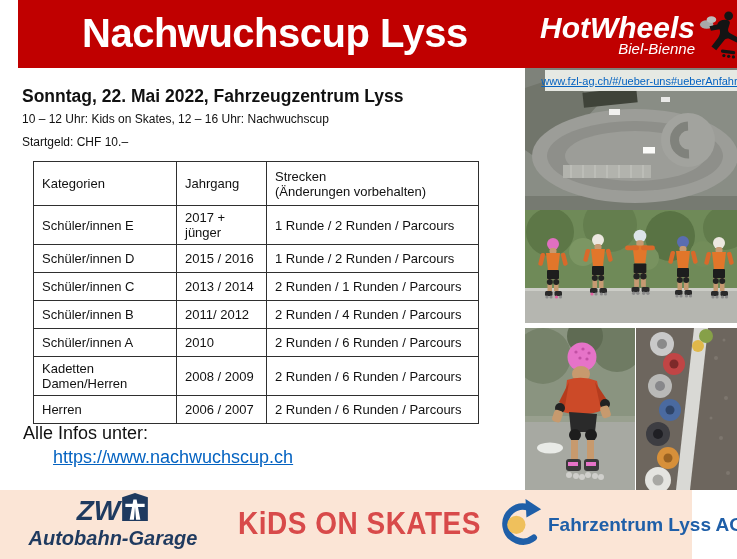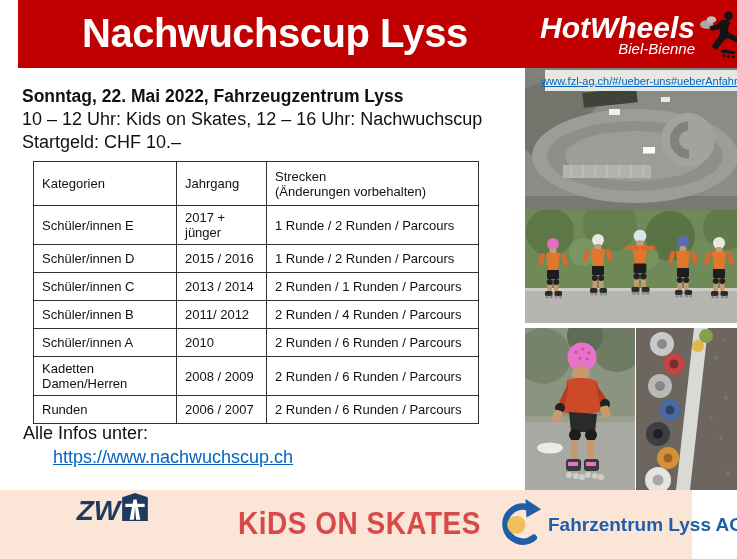--- a/index.html
+++ b/index.html
@@ -11,21 +11,21 @@
   .topbar { position:absolute; left:0; top:0; width:737px; height:68px; background:#c00000;margin-left:18px; }
   .page-title { position:absolute; left:64px; top:0; line-height:66px; font-size:40px; font-weight:700; color:#ffffff; letter-spacing:-0.5px; }
   .hotwheels { position:absolute; right:12px; top:9px; display:flex; align-items:center; gap:4px; }
   .hw-text { text-align:right; color:#ffffff; font-style:italic; }
   .hw-line1 { font-size:30px; font-weight:700; line-height:26px; }
   .hw-line2 { font-size:15px; line-height:16px;text-align:right; }
 
   
   .intro { position:absolute; left:22px; top:84px; width:490px; color:#111; }
   .intro .l1 { font-weight:700; font-size:17.5px; line-height:24px; }
-  .intro .l2, .intro .l3 { font-size:18px; line-height:23px; }
+  .intro .l2, .intro .l3 { font-size:12px; line-height:23px; }
 
   
   table.cat { position:absolute; left:33px; top:161px; width:445px; border-collapse:collapse; table-layout:fixed; font-size:13px; color:#111; }
   table.cat col:nth-child(1){ width:143px; }
   table.cat col:nth-child(2){ width:90px; }
   table.cat col:nth-child(3){ width:212px; }
   table.cat th, table.cat td { border:1.5px solid #2f2f2f; text-align:left; vertical-align:middle; padding:4px 8px; font-weight:400; }
   table.cat thead th { height:44px; white-space:pre-line; }
   table.cat tbody td { height:28px; }
 
@@ -127,21 +127,21 @@
           <td>Schüler/innen A</td>
           <td>2010</td>
           <td>2 Runden / 6 Runden / Parcours</td>
         </tr>
         <tr>
           <td>Kadetten Damen/Herren</td>
           <td>2008 / 2009</td>
           <td>2 Runden / 6 Runden / Parcours</td>
         </tr>
         <tr>
-          <td>Runden</td>
+          <td>Herren</td>
           <td>2006 / 2007</td>
           <td>2 Runden / 6 Runden / Parcours</td>
         </tr>
       </tbody>
   </table>
 
   <div class="infos">
     <span class="lbl">Alle Infos unter:</span>
     <a class="biglink">https://www.nachwuchscup.ch</a>
   </div>
@@ -369,20 +369,21 @@
       <div class="az-row">
         <span class="az-zw">ZW</span>
         <span>
           <svg width="28" height="30" viewBox="0 0 26 28">
             <polygon points="1,5 13,1 25,5 25,27 1,27" fill="#1f3a5f"></polygon>
             <polygon points="8,26 11.5,7 14.5,7 18,26 14,26 13,14 12,26" fill="#ffffff"></polygon>
             <rect x="4" y="11" width="18" height="3" fill="#ffffff"></rect>
           </svg>
         </span>
       </div>
+      <div class="az-label">Autobahn-Garage</div>
     </div>
 
     <div class="sponsor-kos">KiDS ON SKATES</div>
 
     <div class="sponsor-fz">
       <span>
         <svg width="46" height="54" viewBox="0 0 50 56">
           <path d="M 40,44 A 19,19 0 1 1 34,11" fill="none" stroke="#1f5fa8" stroke-width="7" stroke-linecap="round"></path>
           <polygon points="31,2 48,13 32,22" fill="#1f5fa8"></polygon>
           <circle cx="21" cy="30" r="10" fill="#efc05c"></circle>

